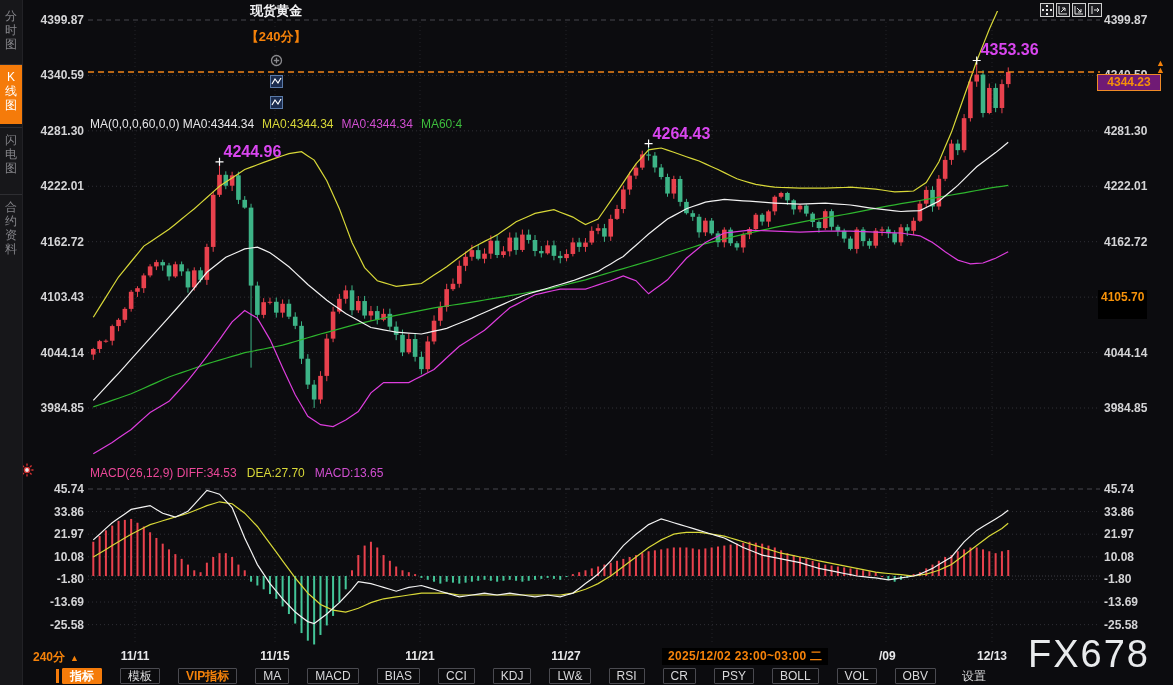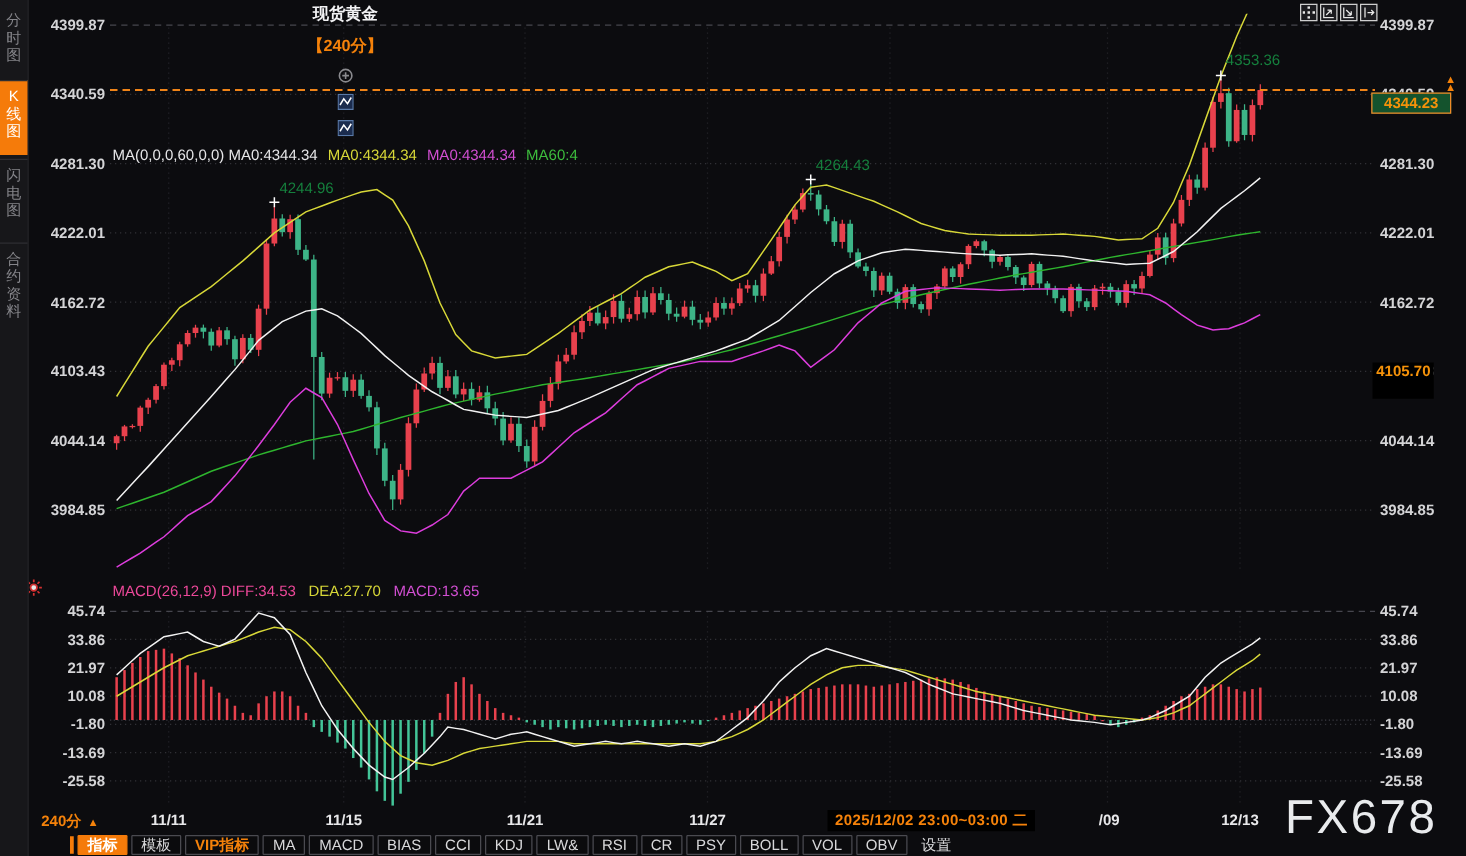--- a/index.html
+++ b/index.html
@@ -14,38 +14,38 @@
   .mini-icon{display:inline-block;width:13px;height:13px;}
   #top-icons{position:absolute;left:1040px;top:3px;display:flex;gap:2px;}
   .tbtn{width:14px;height:14px;border:1px solid #cfcfcf;background:#1b1b1f;box-sizing:border-box;
         display:flex;align-items:center;justify-content:center;}
   
   .axlab{position:absolute;width:60px;font-size:12px;font-weight:bold;color:#d4d4d6;line-height:14px;}
   .axlab.left{left:24px;text-align:right;}
   .axlab.right{left:1104px;text-align:left;}
   
   #price-tag{position:absolute;left:1097px;top:74px;width:62px;height:15px;border:1px solid #f08a28;
-             background:#14532d;color:#f5920a;font-size:12px;font-weight:bold;line-height:15px;text-align:center;}
+             background:#701a75;color:#f5920a;font-size:12px;font-weight:bold;line-height:15px;text-align:center;}
   #price-marker{position:absolute;left:1156px;top:60px;color:#f5820a;font-size:9px;line-height:7px;text-align:center;}
   #alert-tag{position:absolute;left:1098px;top:290px;padding:0 3px;height:29px;background:#000;
              color:#f5920a;font-size:12px;font-weight:bold;line-height:15px;}
-  .annot{position:absolute;color:#15803d;font-size:12px;font-weight:normal;}
+  .annot{position:absolute;color:#d946ef;font-size:16px;font-weight:bold;}
   
   #macd-label{position:absolute;left:90px;top:466px;display:flex;gap:10px;font-size:12px;white-space:nowrap;}
   #macd-settings{position:absolute;left:19px;top:462px;width:16px;height:16px;}
   
   #date-row{position:absolute;left:0;top:648px;width:1173px;height:18px;font-size:12px;}
   #period-label{position:absolute;left:33px;top:1px;color:#f5820a;font-weight:normal;cursor:pointer;}
   #period-arrow{color:#f5820a;font-size:9px;margin-left:5px;}
   .datelab{position:absolute;top:1px;color:#e8e8ea;font-weight:bold;transform:translateX(-50%);}
   .datelab.partial{transform:none;}
   #crosshair-tooltip{position:absolute;left:662px;top:0;height:17px;line-height:17px;background:#000;
         color:#f5820a;font-weight:bold;padding:0 6px;letter-spacing:0.3px;}
   
-  #toolbar{position:absolute;left:62px;top:668px;display:flex;gap:3px;align-items:center;}
+  #toolbar{position:absolute;left:62px;top:668px;display:flex;gap:18px;align-items:center;}
   .tool{height:16px;line-height:15px;padding:0 7px;font-size:12px;color:#d8d8da;border:1px solid #4a4a50;
         background:#0b0b0d;box-sizing:border-box;border-radius:1px;cursor:pointer;white-space:nowrap;}
   .tool.active{background:#f57b0a;border-color:#f57b0a;color:#fff;font-weight:bold;}
   .tool.vip{color:#f5820a;font-weight:bold;}
   .tool.plain{border-color:transparent;background:transparent;}
   #toolbar-handle{position:absolute;left:56px;top:669px;width:3px;height:14px;background:#f57b0a;}
   #watermark{position:absolute;left:1028px;top:633px;font-size:38px;font-weight:500;color:#e9ebed;
              letter-spacing:2px;}
   
   #sidebar{position:absolute;left:0;top:0;width:22px;height:685px;background:#17171a;border-right:1px solid #222226;}

